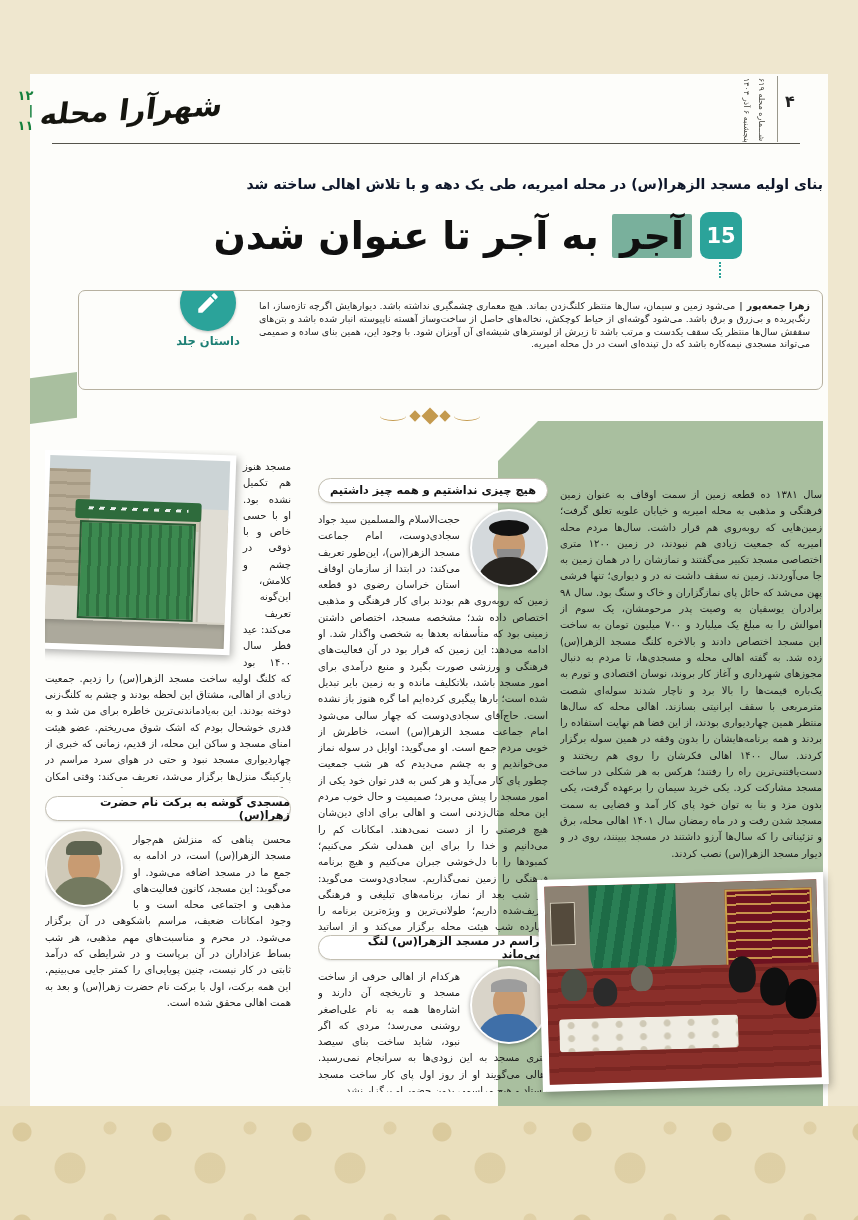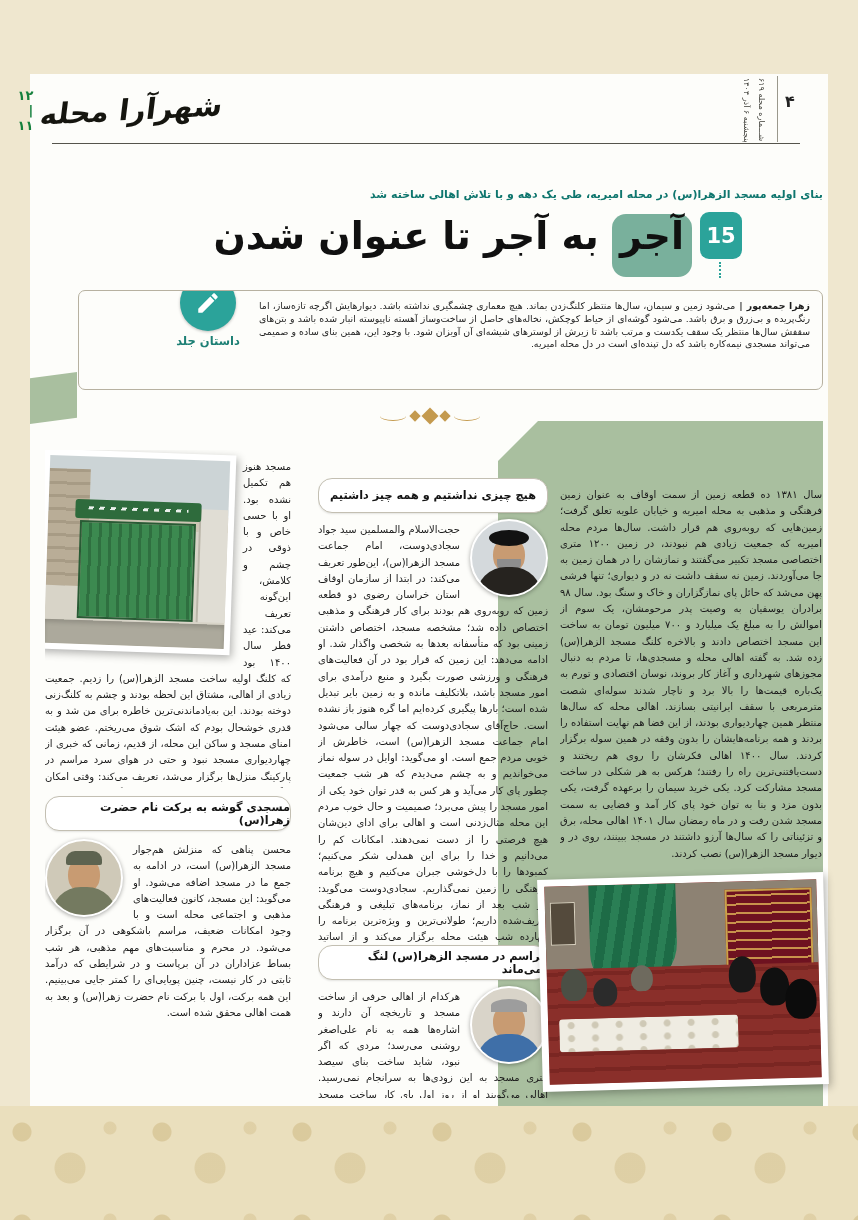--- a/index.html
+++ b/index.html
@@ -27,24 +27,24 @@
   .logo-cal{font-size:29px; font-weight:bold; color:#15150f; transform:skewX(-10deg) rotate(-3deg); white-space:nowrap;}
   .logo-nums{font-size:13px; font-weight:bold; color:#15803d; letter-spacing:1px;}
   .mast-rule{position:absolute; left:52px; top:143px; width:748px; border-top:1.5px solid #55544c;}
   .vtext{writing-mode:vertical-rl; font-size:8px; color:#3c3c36; letter-spacing:.5px; height:64px; overflow:hidden; white-space:nowrap;}
   .meta-date{position:absolute; left:742px; top:78px;}
   .meta-issue{position:absolute; left:757px; top:78px;}
   .meta-divider{position:absolute; left:777px; top:76px; height:66px; border-left:1px solid #9a988c;}
   .page-num{position:absolute; left:785px; top:92px; font-size:16px; font-weight:bold; color:#222;}
 
   
-  .kicker{position:absolute; left:160px; top:188px; width:663px; direction:rtl; text-align:right; font-size:11px; font-weight:bold; color:#0f766e;}
+  .kicker{position:absolute; left:160px; top:176px; width:663px; direction:rtl; text-align:right; font-size:14px; font-weight:bold; color:#0f172a;}
   .badge{position:absolute; left:700px; top:212px; width:42px; height:47px; border-radius:9px; background:var(--teal); color:#fff; font-size:21px; font-weight:bold; display:flex; align-items:center; justify-content:center;}
   .title{position:absolute; left:140px; top:214px; width:552px; direction:rtl; text-align:right; font-size:38px; font-weight:bold; color:#101010; letter-spacing:-.5px;}
-  .title .hl{background:#79b09c; padding:0 8px 19px; border-radius:14px; display:inline-block;}
+  .title .hl{background:#79b09c; padding:0 8px 0; border-radius:2px; display:inline-block;}
   .dotline{position:absolute; left:719px; top:262px; height:16px; border-left:2px dotted var(--teal);}
 
   
   .lead-box{position:absolute; left:78px; top:290px; width:745px; height:100px; border:1px solid #b7b1a0; border-radius:7px; padding:9px 12px; direction:rtl; text-align:justify; font-size:9.4px; line-height:1.36; color:#1d1d1d; overflow:hidden;}
   .lead-box .rubric-pad{float:left; width:168px; height:70px;}
   .rubric{position:absolute; left:92px; top:-16px; width:74px; text-align:center;}
   .rubric-circle{width:56px; height:56px; border-radius:50%; background:var(--teal); margin:0 auto; display:flex; align-items:center; justify-content:center; box-shadow:0 1px 3px rgba(0,0,0,.25);}
   .rubric-label{margin-top:3px; font-size:11.5px; font-weight:bold; color:#1c7f74; white-space:nowrap;}
   .lead-p{margin-bottom:3px;}
   .byline{font-weight:bold;}
@@ -58,21 +58,21 @@
 
   
   .green-panel{position:absolute; left:498px; top:421px; width:325px; height:685px; background:var(--sage); clip-path:polygon(40px 0, 100% 0, 100% 100%, 0 100%, 0 40px);}
   .ribbon{position:absolute; left:30px; top:372px; width:47px; height:52px; background:var(--sage); clip-path:polygon(0 12%, 100% 0, 100% 88%, 0 100%);}
 
   
   .col{position:absolute; direction:rtl;}
   .col1{left:560px; top:478px; width:262px; height:392px; overflow:hidden;}
   .col2{left:318px; top:478px; width:230px; height:620px; overflow:hidden;}
   .col3{left:45px; top:450px; width:246px; height:640px; overflow:hidden;}
-  .pill{height:35px; background:#fff; border:1px solid #c3bfb2; border-radius:14px; display:flex; align-items:center; justify-content:center; font-weight:bold; font-size:11.3px; color:#141414; box-shadow:0 1px 2px rgba(0,0,0,.1);}
+  .pill{height:25px; background:#fff; border:1px solid #c3bfb2; border-radius:14px; display:flex; align-items:center; justify-content:center; font-weight:bold; font-size:11.3px; color:#141414; box-shadow:0 1px 2px rgba(0,0,0,.1);}
   .body{margin-top:9px; font-size:10px; line-height:1.63; text-align:justify; color:#1b1b1b;}
   .flow{position:relative; overflow:hidden;}
   .f2{height:432px;}
   .f4{height:132px;}
   .f0{height:338px;}
   .f3{height:262px; margin-top:2px;}
   .col3 .pill{margin-top:8px;}
   .col2 .pill + .flow{margin-top:0;}
 
   

